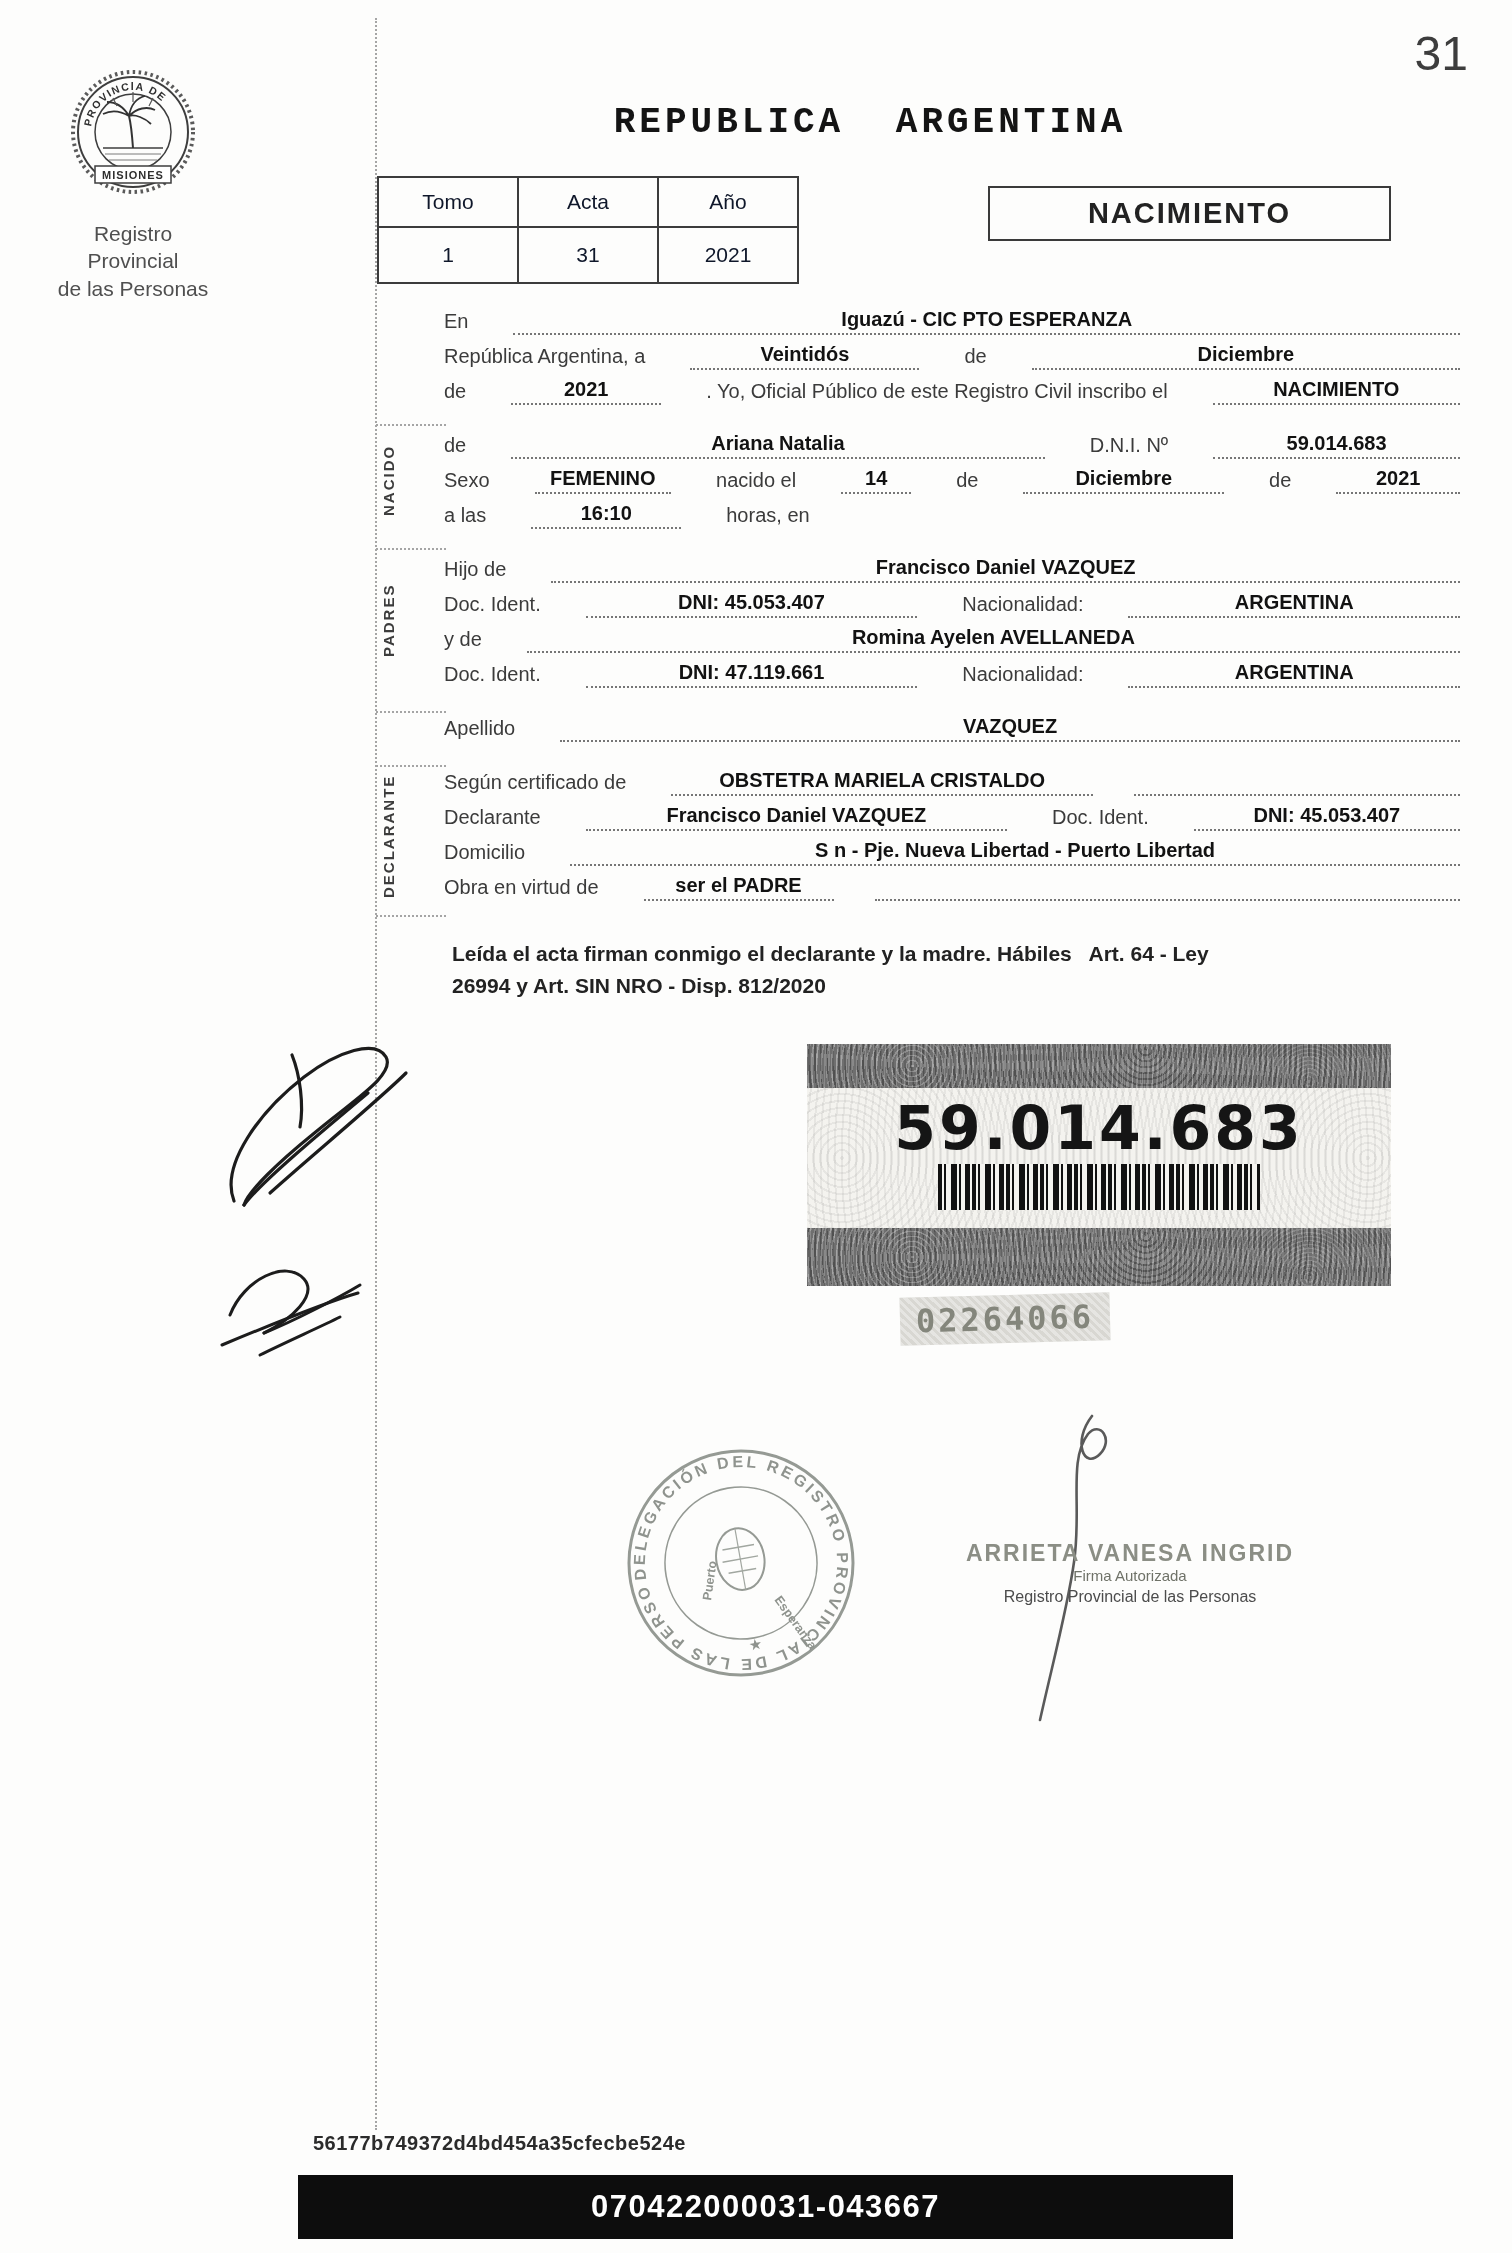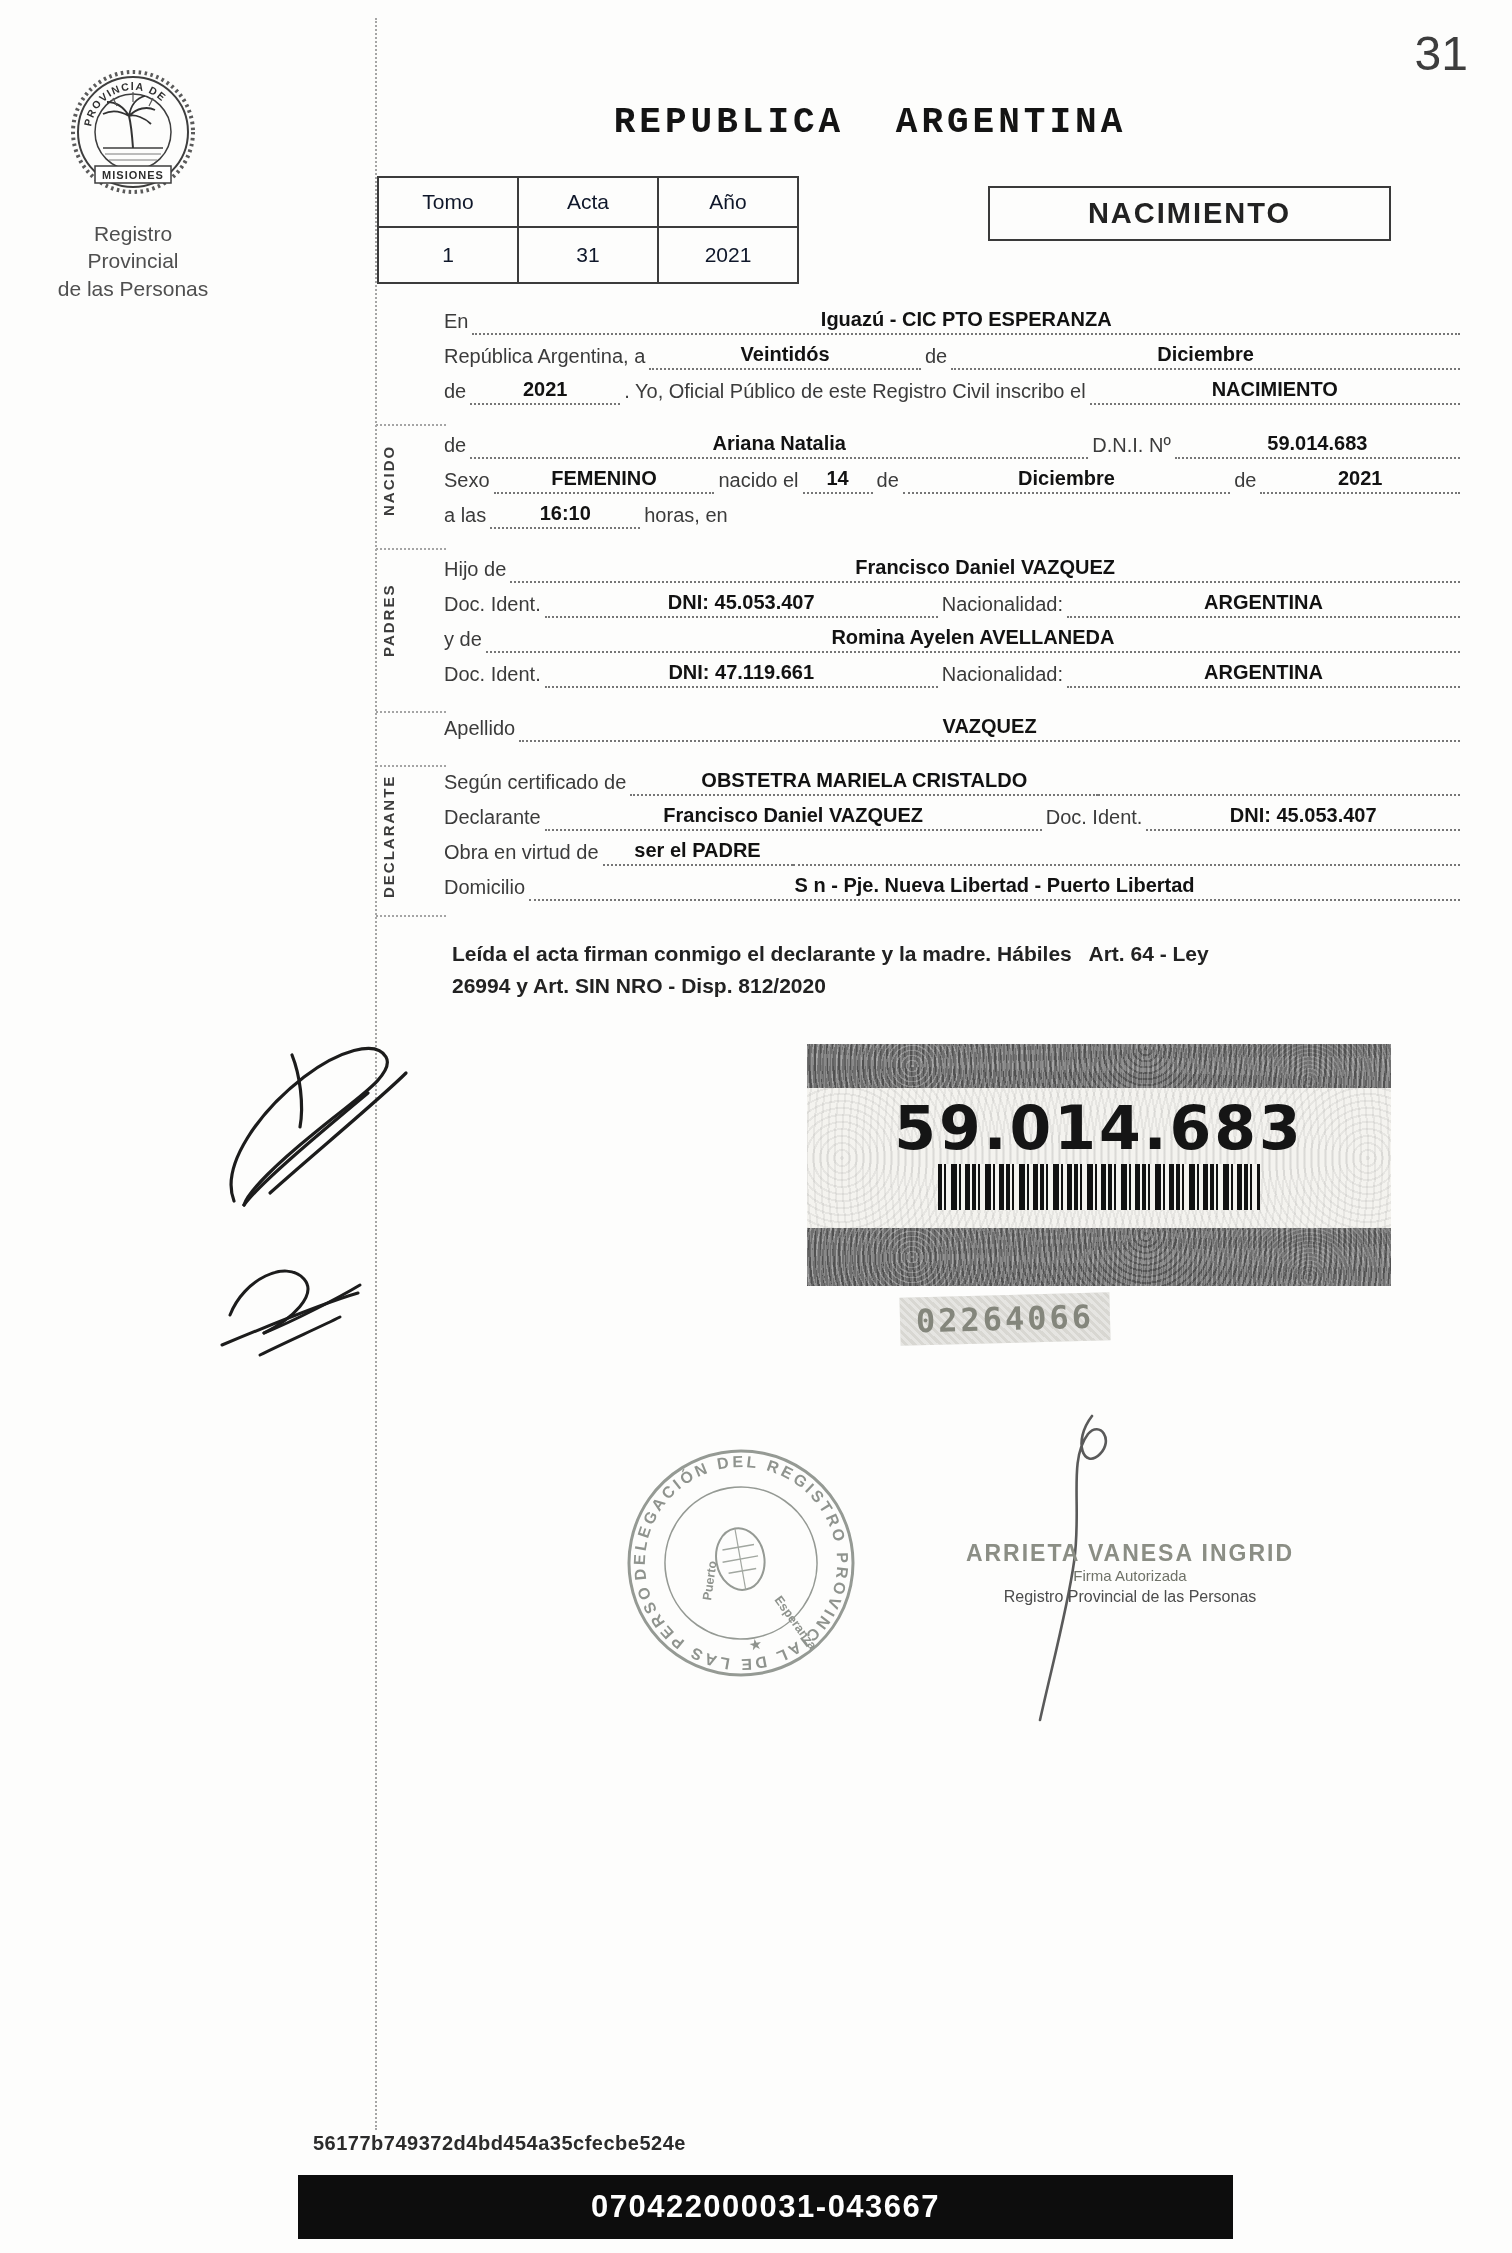--- a/index.html
+++ b/index.html
@@ -29,21 +29,21 @@
   .record-table tr.vals td { height:56px; }
 
   .type-box {
     position:absolute; left:988px; top:186px; width:403px; height:55px; border:2px solid #3a3a3a;
     display:flex; align-items:center; justify-content:center;
     font-size:29px; font-weight:bold; letter-spacing:2px; color:#222;
   }
 
   
   .form { position:absolute; left:440px; top:300px; width:1020px; }
-  .row { display:flex; align-items:flex-end; height:35px; font-size:20px; color:#3b3b3b; }
+  .row { display:flex; align-items:flex-end; height:35px; font-size:20px; color:#3b3b3b;gap:41px; }
   .row.gap { margin-top:19px; }
   .lbl { white-space:nowrap; padding:0 4px 2px 4px; }
   .fld { border-bottom:2px dotted #767676; text-align:center; font-weight:bold; color:#121212; white-space:nowrap; padding:0 4px 2px; }
   .fa { flex:1;text-align:center; } .fb { flex:1.3; } .fc { flex:1.6; } .fd { flex:1.9; } .fe { flex:2.2; } .f15 { flex:1.5; } .f09 { flex:0.9; }
   .w70 { width:70px; } .w150 { width:150px; } .w190 { width:190px; }
 
   .side-label {
     position:absolute; left:380px; width:24px; text-align:center;
     writing-mode:vertical-rl; transform:rotate(180deg);
     font-size:15px; font-weight:bold; letter-spacing:2px; color:#3c3c3c;
@@ -252,28 +252,28 @@
     </div>
 
     <div class="row">
       <span class="lbl">Declarante</span>
       <span class="fld fc">Francisco Daniel VAZQUEZ</span>
       <span class="lbl">Doc. Ident.</span>
       <span class="fld fa">DNI: 45.053.407</span>
     </div>
 
     <div class="row">
+      <span class="lbl">Domicilio</span>
+      <span class="fld fa">S n - Pje. Nueva Libertad - Puerto Libertad</span>
+    </div>
+
+    <div class="row">
       <span class="lbl">Obra en virtud de</span>
       <span class="fld w190">ser el PADRE</span>
       <span class="fld fa"></span>
-    </div>
-
-    <div class="row">
-      <span class="lbl">Domicilio</span>
-      <span class="fld fa">S n - Pje. Nueva Libertad - Puerto Libertad</span>
     </div>
 
   </div>
 
   <div class="closing">
     <div>Leída el acta firman conmigo el declarante y la madre. Hábiles   Art. 64 - Ley</div>
     <div>26994 y Art. SIN NRO - Disp. 812/2020</div>
   </div>
 
   <svg class="sig-left" width="250" height="350" viewBox="0 0 250 350">

